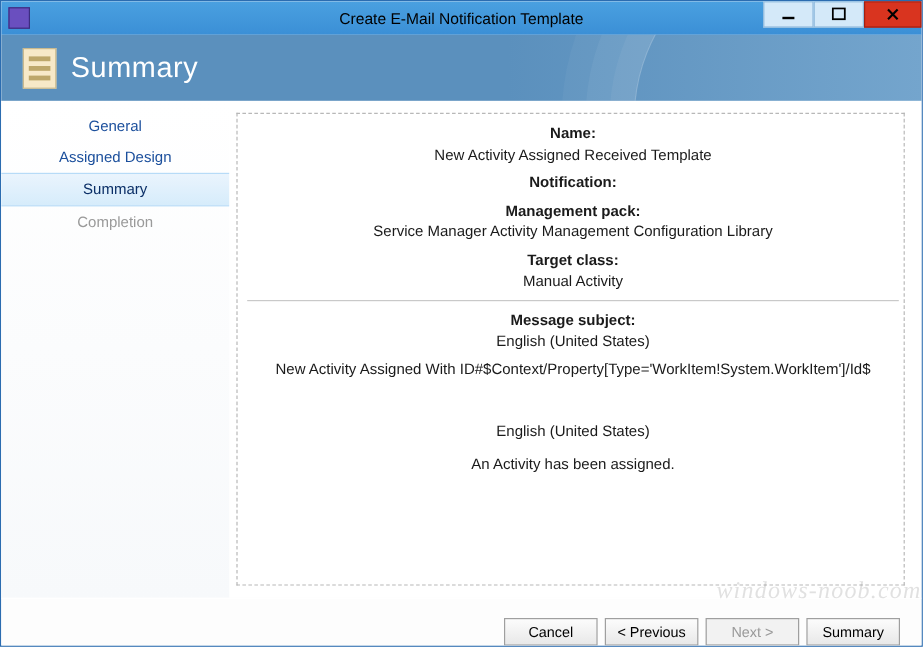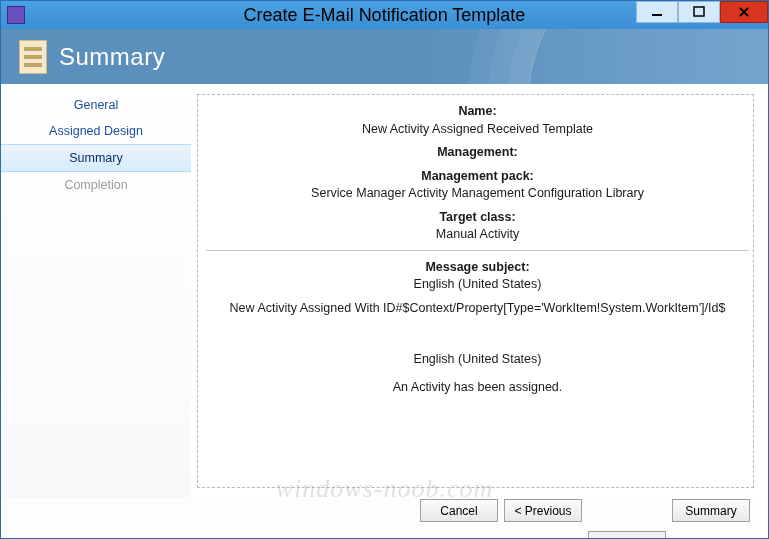--- a/index.html
+++ b/index.html
@@ -26,21 +26,21 @@
       width: 18px; height: 18px;
       margin: 0 6px;
       background: #6a4fbf;
       border: 1px solid #3b2d80;
       display: inline-block;
     }
     .titlebar .title {
       position: absolute;
       left: 0; right: 0;
       text-align: center;
-      font-size: 18px;
+      font-size: 13px;
       color: #000;
       pointer-events: none;
     }
     .win-controls {
       margin-left: auto;
       display: flex;
       height: 100%;
     }
     .win-btn {
       width: 42px;
@@ -155,21 +155,21 @@
       border: none;
       border-top: 1px solid #c9c9c9;
       margin: 4px 0 8px 0;
     }
     
     .footer {
       height: 40px;
       border-top: 1px solid #ffffff;
       background: #fdfdfd;
       display: flex;
-      align-items: flex-start;
+      align-items: flex-end;
       justify-content: flex-end;
       padding-right: 18px;
       gap: 6px;
     }
     .btn {
       min-width: 78px;
       height: 23px;
       background: linear-gradient(#fcfcfc,#e8e8e8);
       border: 1px solid #9f9f9f;
       font-size: 12px;
@@ -180,22 +180,22 @@
     .btn[disabled] {
       color: #9a9a9a;
       background: #f2f2f2;
       cursor: default;
       margin-top: 32px;
     }
     .watermark {
       position: absolute;
       left: 0; right: 0;
       bottom: 34px;
-      text-align: center;
-      font-size: 26px;
+      text-align: right;
+      font-size: 20px;
       color: rgba(120,120,120,0.22);
       font-style: italic;
       font-family: Georgia, serif;
       pointer-events: none;
       letter-spacing: 1px;
     }
   </style>
 </head>
 <body>
 
@@ -233,21 +233,21 @@
     <div class="nav-item">Assigned Design</div>
     <div class="nav-item selected">Summary</div>
     <div class="nav-item disabled">Completion</div>
   </div>
 
   <div class="content">
     <div class="panel">
       <div class="field-label">Name:</div>
       <div class="field-value">New Activity Assigned Received Template</div>
 
-      <div class="field-label">Management:</div>
+      <div class="field-label">Notification:</div>
       <div class="field-value"></div>
 
       <div class="field-label">Management pack:</div>
       <div class="field-value">Service Manager Activity Management Configuration Library</div>
 
       <div class="field-label">Target class:</div>
       <div class="field-value">Manual Activity</div>
 
       <hr class="hr">
 

